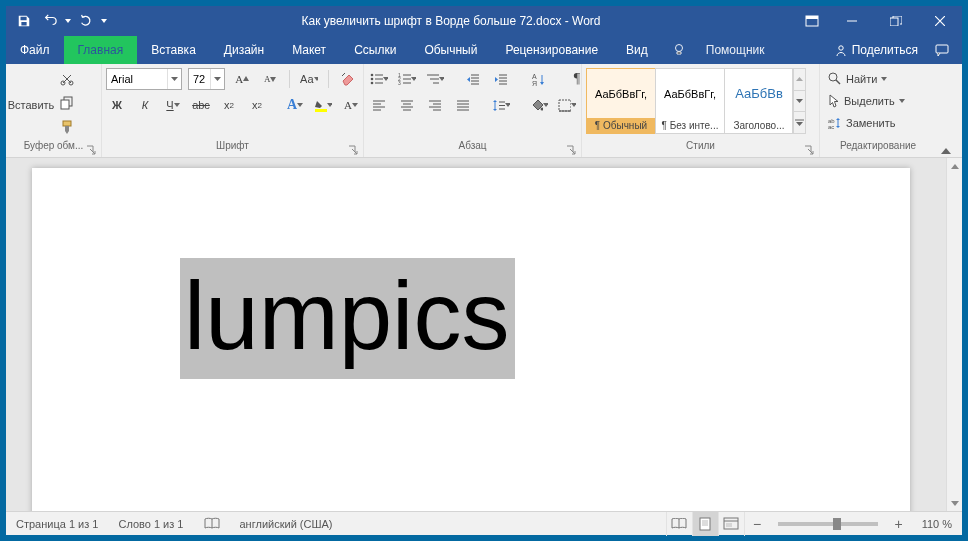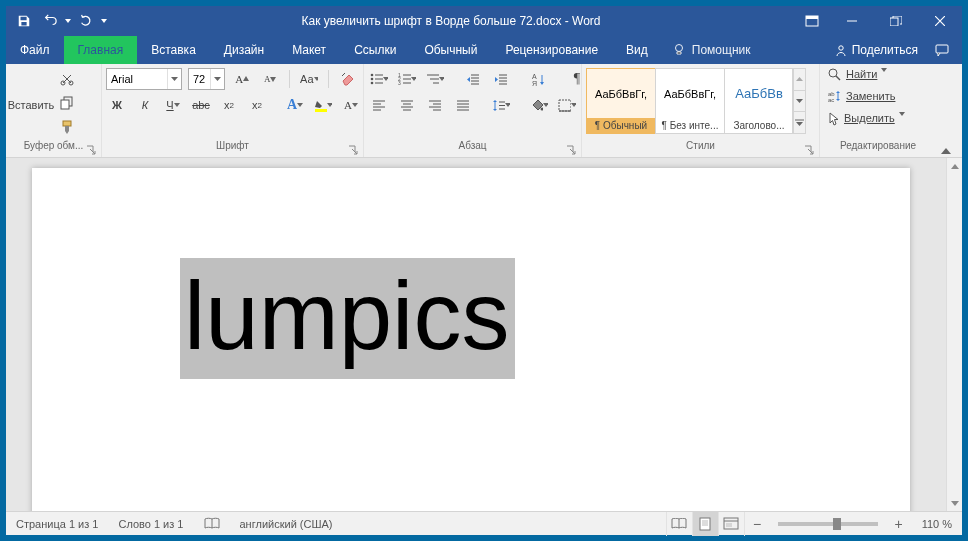--- a/index.html
+++ b/index.html
@@ -14,21 +14,21 @@
 .title-text { flex: 1; text-align: center; font-size: 12px; }
 .win-controls { display: flex; }
 .win-btn { width: 44px; height: 30px; display: flex; align-items: center; justify-content: center; cursor: pointer; }
 .ribbon-display { width: 36px; height: 30px; display: flex; align-items: center; justify-content: center; cursor: pointer; }
 
 
 .tabs-row { height: 28px; background: #2b579a; display: flex; align-items: stretch; color: #fff; font-size: 12px; }
 .tab { padding: 0 14px; display: flex; align-items: center; cursor: pointer; }
 .tab.file { background: #2b579a; }
 .tab.active { background: #22c55e; color: #2b579a; }
-.tell-me { display: flex; align-items: center; gap: 6px; padding: 0 10px; opacity: .9; }
+.tell-me { display: flex; align-items: center; gap: 20px; padding: 0 10px; opacity: .9; }
 .tabs-right { margin-left: auto; display: flex; align-items: center; padding-right: 6px; gap: 10px; }
 .share { display: flex; align-items: flex-start; gap: 4px; cursor: pointer; }
 
 
 .ribbon { height: 94px; background: #f1f1f1; border-bottom: 1px solid #d4d4d4; display: flex; }
 .group { border-right: 1px solid #e2e2e2; display: flex; flex-direction: column; padding: 2px 4px 0 4px; position: relative; }
 .group-body { flex: 1; display: flex; }
 .group-label { height: 17px; font-size: 10px; color: #666; text-align: center; position: relative; }
 .group-label .launcher { position: absolute; right: 1px; bottom: 1px; width: 11px; height: 11px; cursor: pointer; }
 .col { display: flex; flex-direction: column; gap: 2px; justify-content: center; }
@@ -53,21 +53,21 @@
 .style-item { width: 70px; border: 1px solid #d4d4d4; margin-right: -1px; display: flex; flex-direction: column; cursor: pointer; background: #fff; }
 .style-item.sel { border-color: #f0b960; background: #fff4e5; }
 .style-preview { flex: 1; display: flex; align-items: center; justify-content: center; font-size: 11px; overflow: hidden; white-space: nowrap; }
 .style-name { font-size: 10px; text-align: center; white-space: nowrap; overflow: hidden; padding: 2px 2px; color: #444; }
 .style-item.sel .style-name { background: #f0b960; }
 .gallery-scroll { width: 14px; border: 1px solid #d4d4d4; margin-left: -1px; display: flex; flex-direction: column; }
 .gallery-scroll div { flex: 1; display: flex; align-items: center; justify-content: center; cursor: pointer; border-bottom: 1px solid #d4d4d4; }
 .gallery-scroll div:last-child { border-bottom: none; }
 
 
-.edit-btn { display: flex; gap: 4px; height: 22px; padding: 0 4px; cursor: pointer; font-size: 11px; color: #444; white-space: nowrap; text-decoration: underline; }
+.edit-btn { display: flex; align-items: center; gap: 4px; height: 22px; padding: 0 4px; cursor: pointer; font-size: 11px; color: #444; white-space: nowrap; }
 
 
 .collapse-ribbon { width: 20px; display: flex; align-items: flex-end; justify-content: center; padding-bottom: 3px; cursor: pointer; }
 
 
 .doc-area { flex: 1; background: #e6e6e6; overflow: hidden; position: relative; display: flex; }
 .doc-scroll { flex: 1; overflow: hidden; position: relative; }
 .page { position: absolute; left: 26px; top: 10px; width: 878px; height: 520px; background: #fff; box-shadow: 0 0 6px rgba(0,0,0,.25); }
 .sel-text { position: absolute; left: 148px; top: 90px; background: #bfbfbf; font-family: Arial, sans-serif; font-size: 96px; line-height: 1.2; padding: 0 6px 6px 4px; color: #000; }
 .vscroll { width: 16px; background: #f1f1f1; border-left: 1px solid #ddd; display: flex; flex-direction: column; }
@@ -478,36 +478,36 @@
           <svg width="14" height="14">
                 <circle cx="5" cy="5" r="4" fill="none" stroke="#555"></circle>
                 <path stroke="#555" stroke-width="1.5" d="M8 8l4 4"></path>
               </svg>
           <span>Найти</span>
           <svg width="6" height="4">
                 <path fill="#666" d="M0 0h6L3 4z"></path>
               </svg>
         </div>
         <div class="edit-btn">
+          <svg width="12" height="14">
+                <path fill="#fff" stroke="#555" d="M2 1l0 10 2.5-2.5L6 13l2-1-1.5-4.5H10z"></path>
+              </svg>
+          <span>Выделить</span>
+          <svg width="6" height="4">
+                <path fill="#666" d="M0 0h6L3 4z"></path>
+              </svg>
+        </div>
+        <div class="edit-btn">
           <svg width="14" height="12">
                 <text x="0" y="6" font-size="6" fill="#555">ab</text>
                 <text x="0" y="12" font-size="6" fill="#555">ac</text>
                 <path stroke="#3a7fd5" d="M10 3v6"></path>
                 <path fill="#3a7fd5" d="M8 3l2-2 2 2M8 9l2 2 2-2"></path>
               </svg>
           <span>Заменить</span>
-        </div>
-        <div class="edit-btn">
-          <svg width="12" height="14">
-                <path fill="#fff" stroke="#555" d="M2 1l0 10 2.5-2.5L6 13l2-1-1.5-4.5H10z"></path>
-              </svg>
-          <span>Выделить</span>
-          <svg width="6" height="4">
-                <path fill="#666" d="M0 0h6L3 4z"></path>
-              </svg>
         </div>
       </div>
         </div>
       <div class="group-label">Редактирование</div>
     </div>
 
     <div class="collapse-ribbon">
       <svg width="10" height="6">
           <path fill="#666" d="M0 6h10L5 0z"></path>
         </svg>

